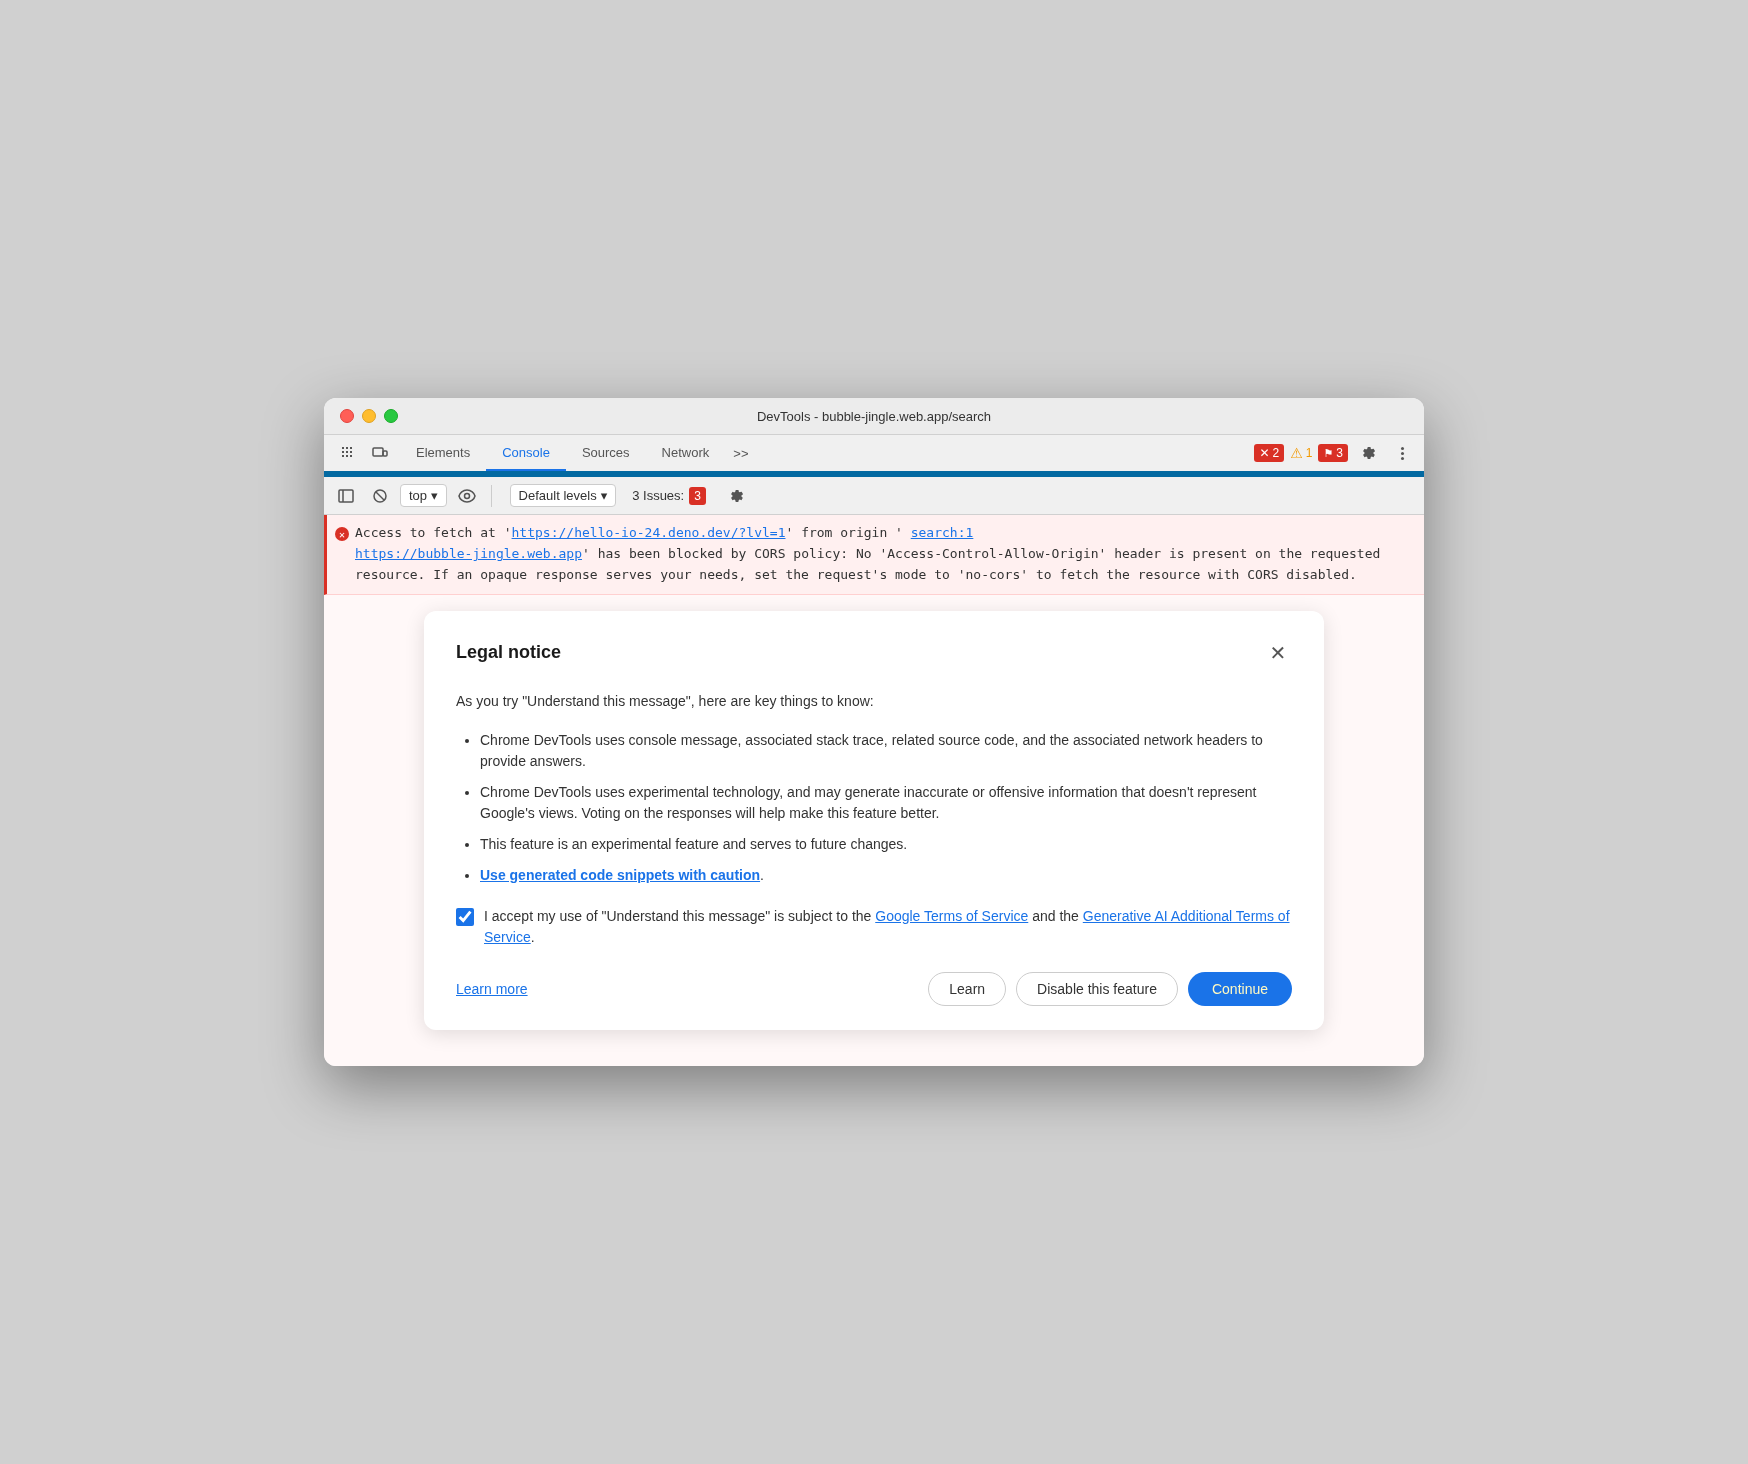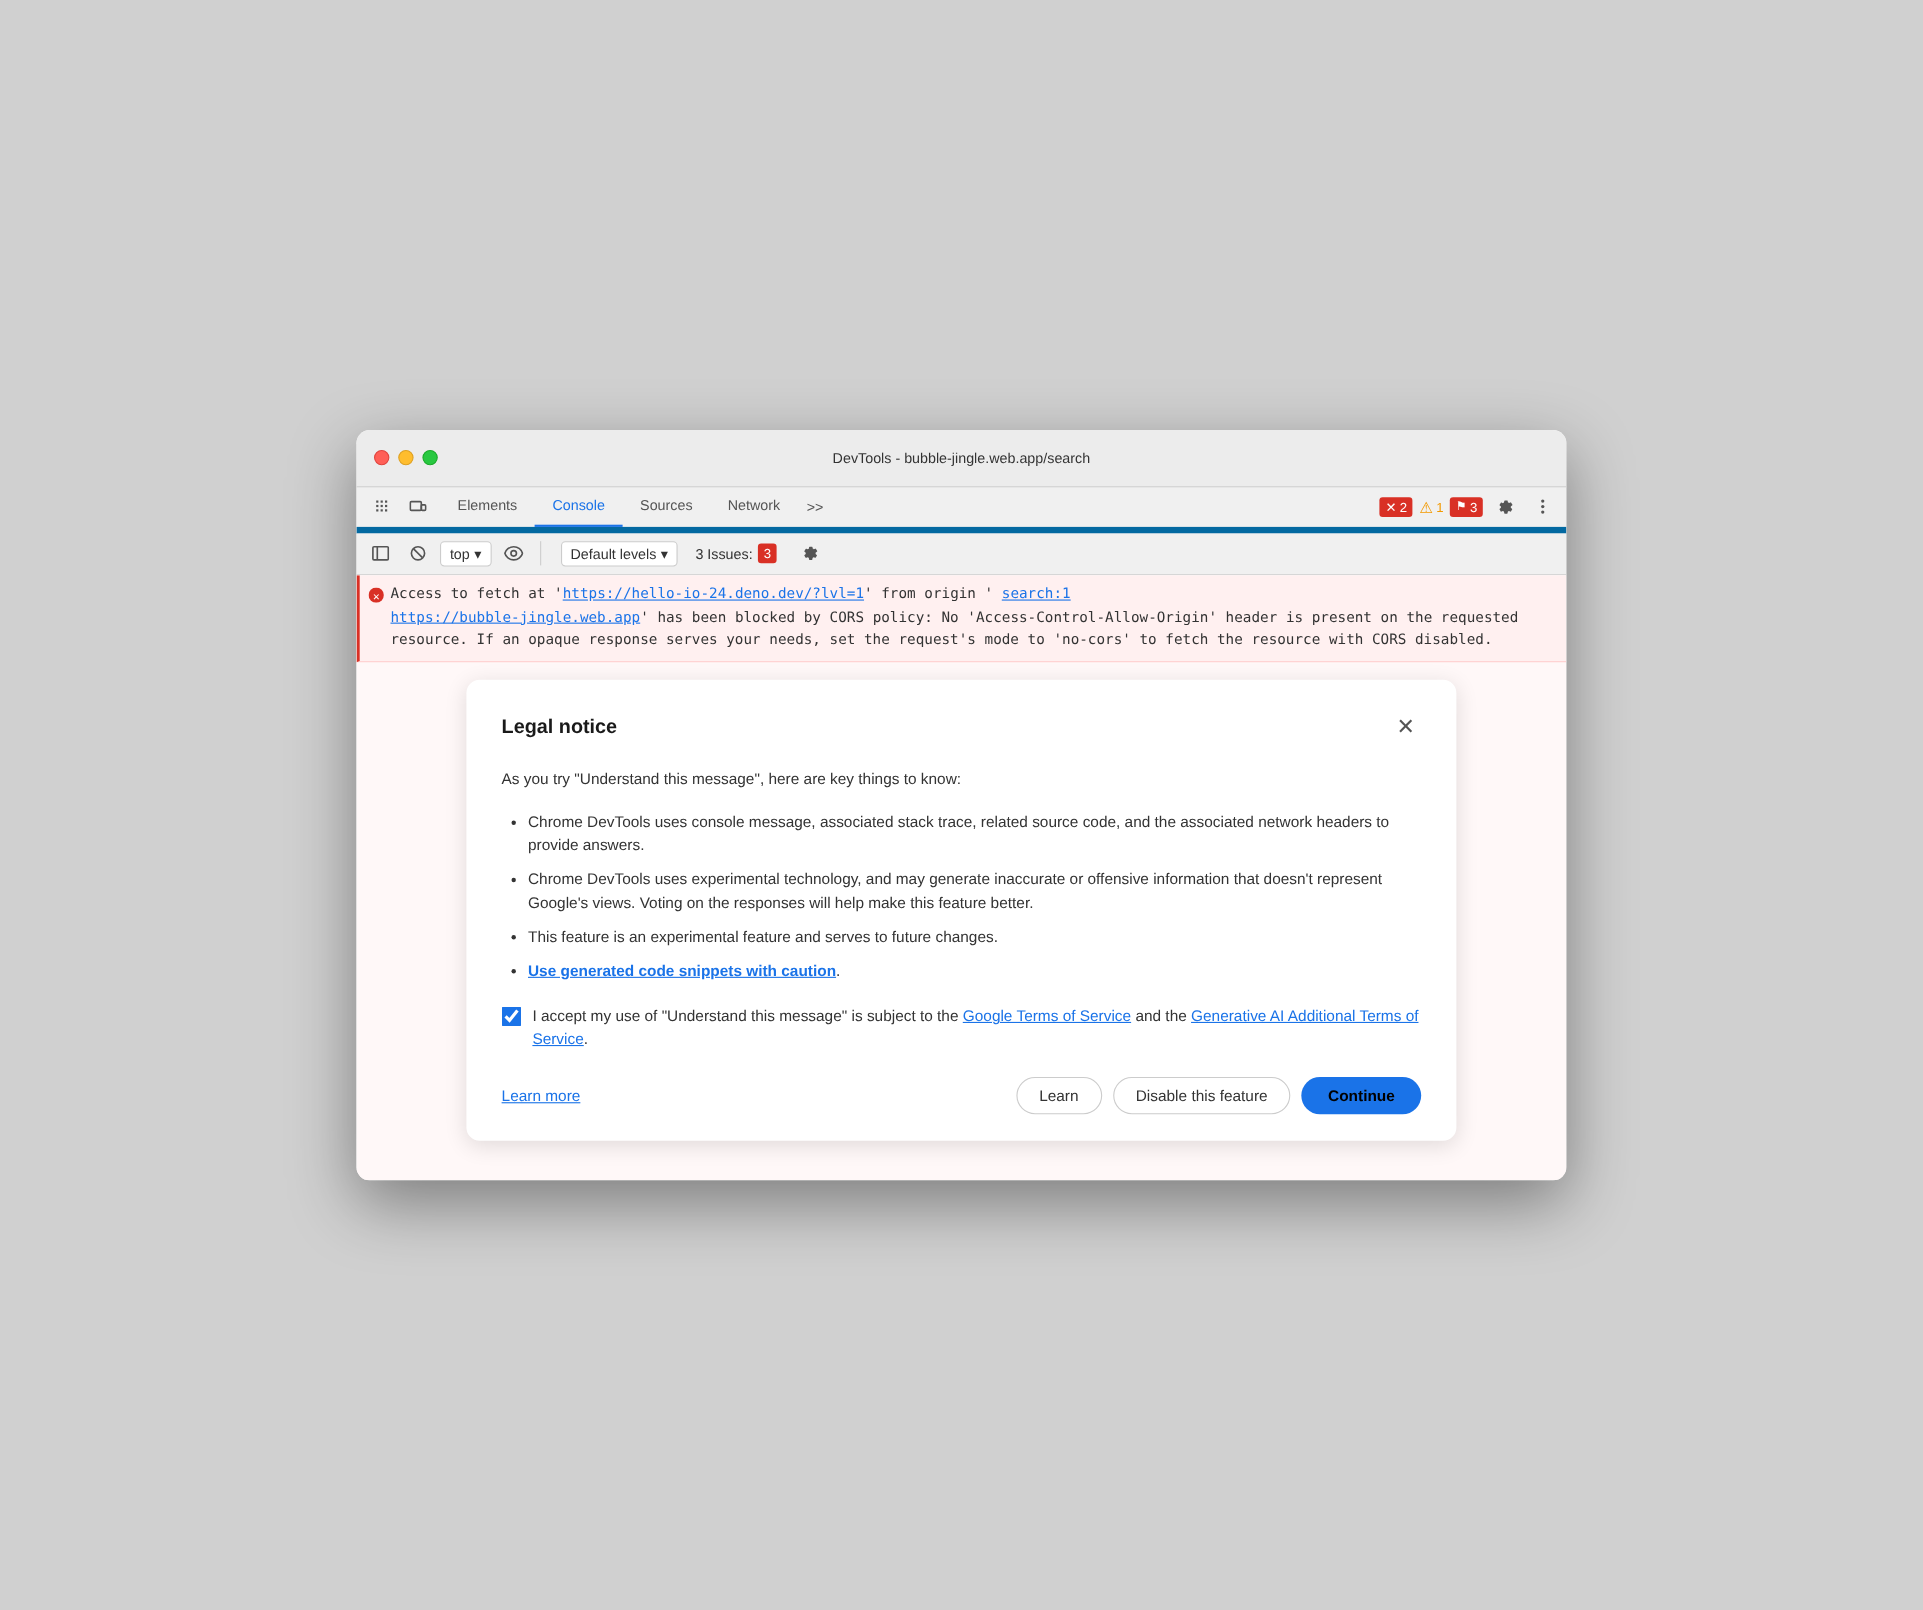--- a/index.html
+++ b/index.html
@@ -21,21 +21,21 @@
       overflow: hidden;
     }
 
     
     .title-bar {
       background: #ececec;
       border-bottom: 1px solid #d0d0d0;
       display: flex;
       align-items: center;
       justify-content: center;
-      height: 52px;
+      height: 37px;
       position: relative;
       padding: 0 16px;
     }
 
     .traffic-lights {
       position: absolute;
       left: 16px;
       display: flex;
       gap: 8px;
       align-items: center;
@@ -454,23 +454,23 @@
       color: #333;
       cursor: pointer;
     }
 
     .btn-primary {
       padding: 8px 24px;
       border: none;
       border-radius: 20px;
       background: #1a73e8;
       font-size: 14px;
-      color: #000000;
-      cursor: pointer;
-      font-weight: 700;
+      color: #fef9c3;
+      cursor: pointer;
+      font-weight: 400;
     }
   </style>
 </head>
 <body>
 
 <div class="window">
 
   <div class="title-bar">
     <div class="traffic-lights">
       <div class="traffic-light close"></div>

